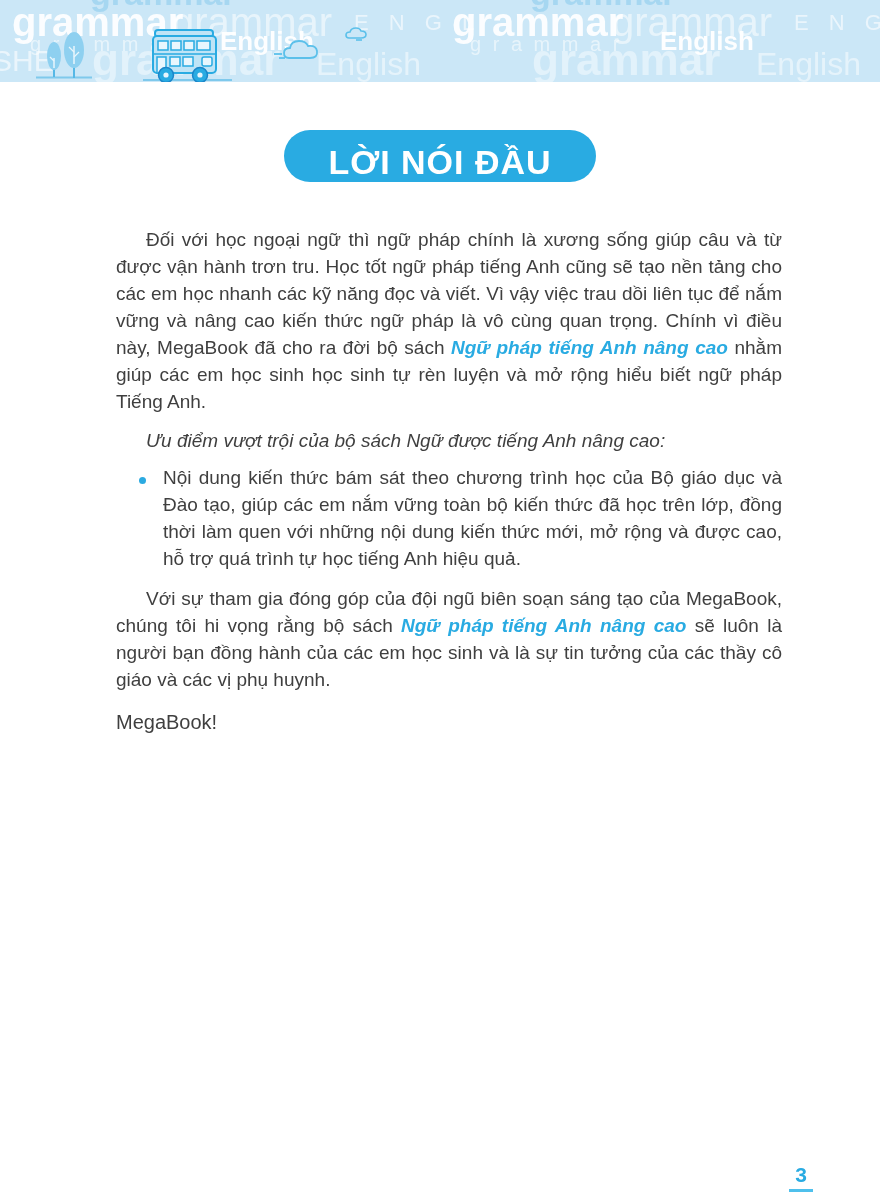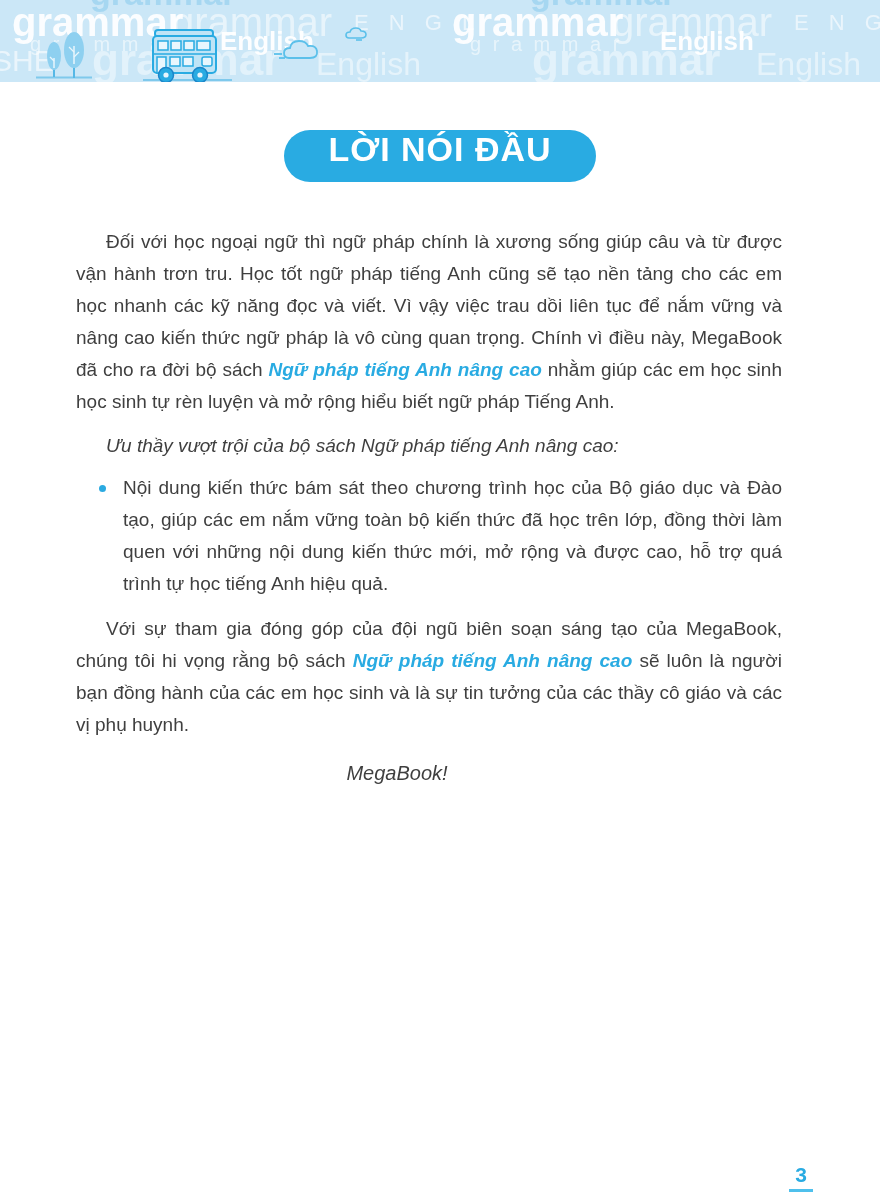--- a/index.html
+++ b/index.html
@@ -51,36 +51,36 @@
   }
 
   
   .badge {
     width: 312px;
     height: 52px;
     margin: 48px auto 14px auto;
     background: #29abe2;
     border-radius: 28px;
     display: flex;
-    align-items: flex-start;
+    align-items: flex-end;
     justify-content: center;
   }
   .badge-label {
     color: #ffffff;
     font-size: 34px;
     font-weight: 800;
     letter-spacing: 1px;
     font-family: "Liberation Sans", sans-serif;
   }
 
   
   .content {
-    margin: 44px 98px 0 76px;
+    margin: 44px 98px 0 116px;
     font-size: 19px;
-    line-height: 32px;
+    line-height: 27px;
     color: #3f3f3f;
     text-align: justify;
   }
   .content p { margin: 0 0 12px 0; }
   .para-indent { text-indent: 30px; }
   .lead-line { font-style: italic; margin-bottom: 10px !important; }
   .hl { color: #29abe2; font-weight: bold; font-style: italic; }
 
   ul.features { list-style: none; margin: 0 0 2px 0; padding: 0; }
   ul.features li {
@@ -92,23 +92,22 @@
     position: absolute;
     left: 23px;
     top: 13px;
     width: 7px;
     height: 7px;
     border-radius: 50%;
     background: #2baae1;
   }
 
   .signature {
-    text-align: center;
+    text-align: left;
     padding-right: 64px;
-    font-style: italic;
     font-size: 20px;
     margin-top: 16px !important;
     color: #3f3f3f;
   }
 
   
   .page-number {
     position: absolute;
     right: 64px;
     bottom: 8px;
@@ -212,21 +211,21 @@
   </div>
 
   <div class="badge">
     <span class="badge-label">LỜI NÓI ĐẦU</span>
   </div>
 
   <div class="content">
 
     <p class="para-indent"><span>Đối với học ngoại ngữ thì ngữ pháp chính là xương sống giúp câu và từ được vận hành trơn tru. Học tốt ngữ pháp tiếng Anh cũng sẽ tạo nền tảng cho các em học nhanh các kỹ năng đọc và viết. Vì vậy việc trau dồi liên tục để nắm vững và nâng cao kiến thức ngữ pháp là vô cùng quan trọng. Chính vì điều này, MegaBook đã cho ra đời bộ sách </span><span class="hl">Ngữ pháp tiếng Anh nâng cao</span><span> nhằm giúp các em học sinh học sinh tự rèn luyện và mở rộng hiểu biết ngữ pháp Tiếng Anh.</span></p>
 
-    <p class="para-indent lead-line">Ưu thầy vượt trội của bộ sách Ngữ pháp tiếng Anh nâng cao:</p>
+    <p class="para-indent lead-line">Ưu điểm vượt trội của bộ sách Ngữ được tiếng Anh nâng cao:</p>
 
     <ul class="features">
       <li><span class="dot"></span><span>Nội dung kiến thức bám sát theo chương trình học của Bộ giáo dục và Đào tạo, giúp các em nắm vững toàn bộ kiến thức đã học trên lớp, đồng thời làm quen với những nội dung kiến thức mới, mở rộng và được cao, hỗ trợ quá trình tự học tiếng Anh hiệu quả.</span></li>
     </ul>
 
     <p class="para-indent"><span>Với sự tham gia đóng góp của đội ngũ biên soạn sáng tạo của MegaBook, chúng tôi hi vọng rằng bộ sách </span><span class="hl">Ngữ pháp tiếng Anh nâng cao</span><span> sẽ luôn là người bạn đồng hành của các em học sinh và là sự tin tưởng của các thầy cô giáo và các vị phụ huynh.</span></p>
 
     <p class="signature">MegaBook!</p>
   </div>
 

